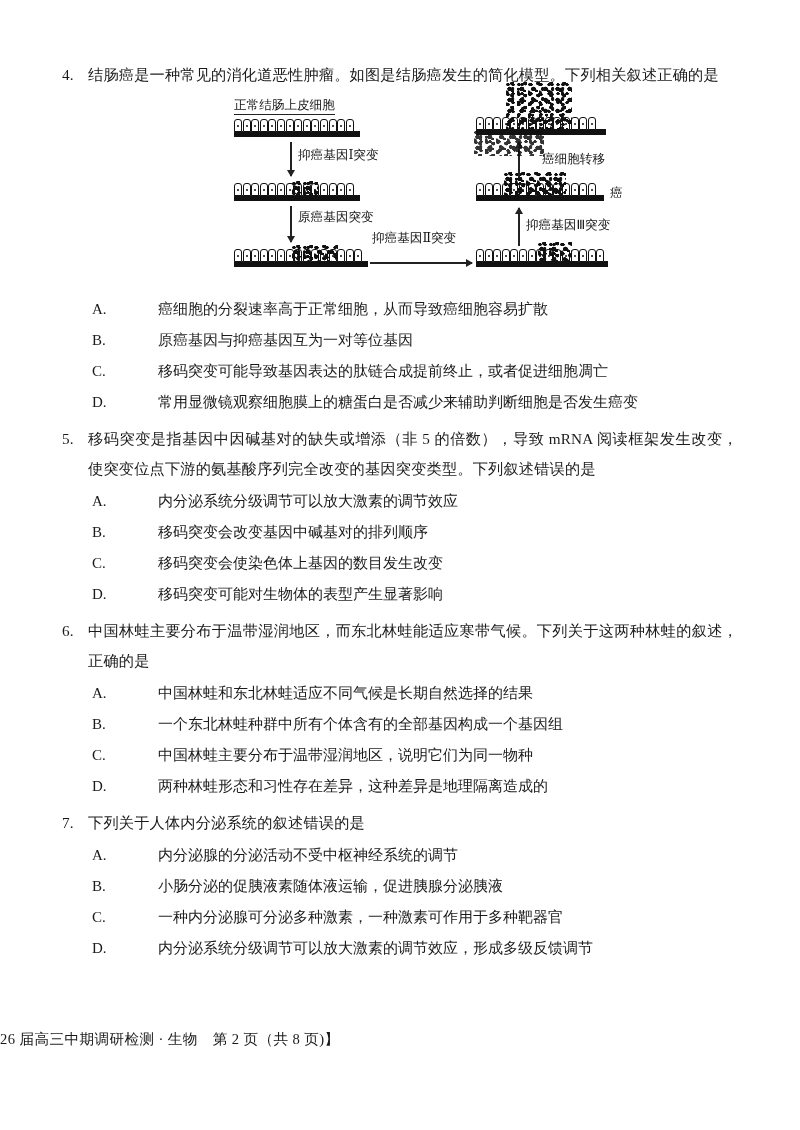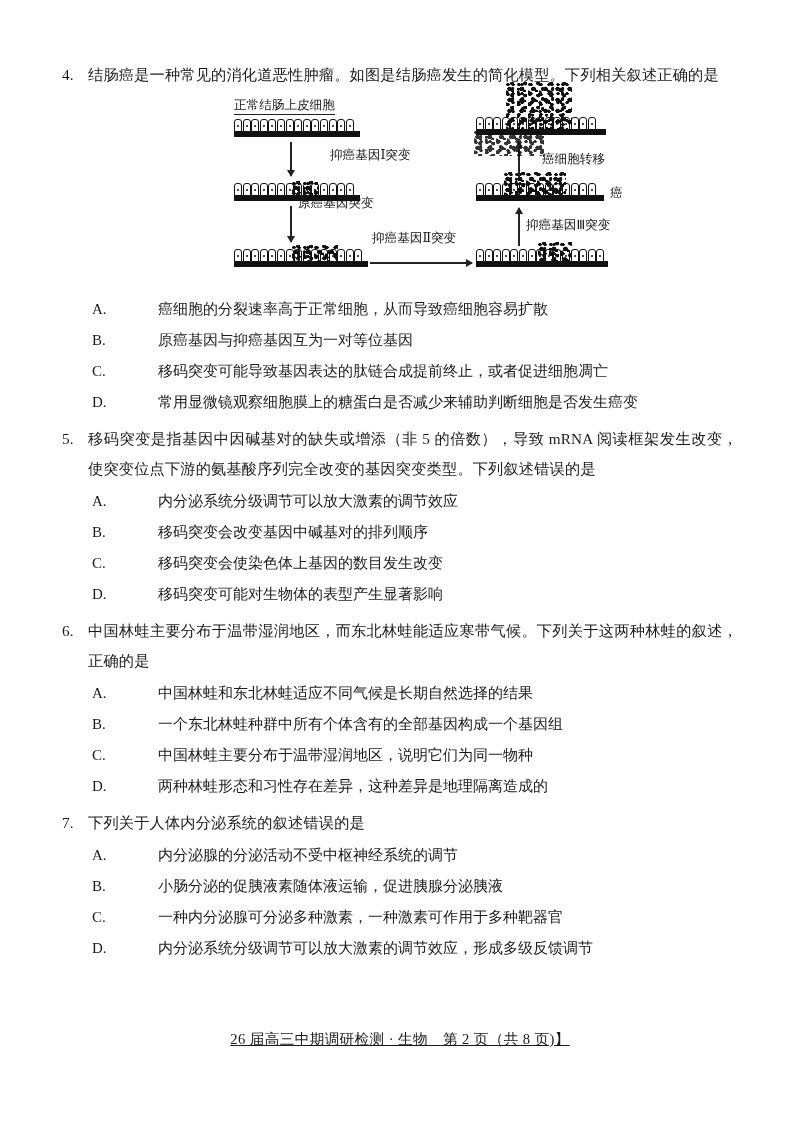--- a/index.html
+++ b/index.html
@@ -191,25 +191,24 @@
     border-bottom: 4.2px solid transparent;
     border-left: 7px solid #222;
   }
 
   
   .footer {
     position: absolute;
     left: 0;
     right: 0;
     top: 1030px;
-    text-align: center;
+    text-align: left;
     font-size: 14.6px;
     letter-spacing: 0.4px;
     color: #1a1a1a;
-    text-decoration: underline;
   }
 </style>
 </head>
 <body>
 
 <div class="page">
 
   <div class="question">
     <div class="q-stem">
       <span class="q-num">4.</span>
@@ -235,21 +234,21 @@
             <div class="cell"></div>
               <div class="cell"></div>
               <div class="cell"></div>
               <div class="cell"></div>
             <div class="cell"></div>
               <div class="cell"></div>
           </div>
         </div>
 
         <div class="arrow-v" style="left:60px; top:44px; height:34px;"></div>
-        <div class="fig-label" style="left:68px; top:50px;margin-left:32px;">抑癌基因Ⅰ突变</div>
+        <div class="fig-label" style="left:68px; top:50px;">抑癌基因Ⅰ突变</div>
 
         <div class="strip" style="left:4px; top:84px; width:126px;">
           <div class="base"></div>
           <div class="cells">
             <div class="cell"></div>
               <div class="cell"></div>
               <div class="cell"></div>
               <div class="cell"></div>
             <div class="cell"></div>
               <div class="cell"></div>
@@ -259,21 +258,21 @@
               <div class="cell"></div>
               <div class="cell"></div>
               <div class="cell"></div>
             <div class="cell"></div>
               <div class="cell"></div>
           </div>
           <div class="mass" style="left:58px; top:-1px; width:26px; height:16px;"></div>
         </div>
 
         <div class="arrow-v" style="left:60px; top:108px; height:36px;"></div>
-        <div class="fig-label" style="left:68px; top:98px;">原癌基因突变</div>
+        <div class="fig-label" style="left:68px; top:112px;">原癌基因突变</div>
 
         <div class="strip" style="left:4px; top:150px; width:134px;">
           <div class="base"></div>
           <div class="cells">
             <div class="cell"></div>
               <div class="cell"></div>
               <div class="cell"></div>
               <div class="cell"></div>
             <div class="cell"></div>
               <div class="cell"></div>

